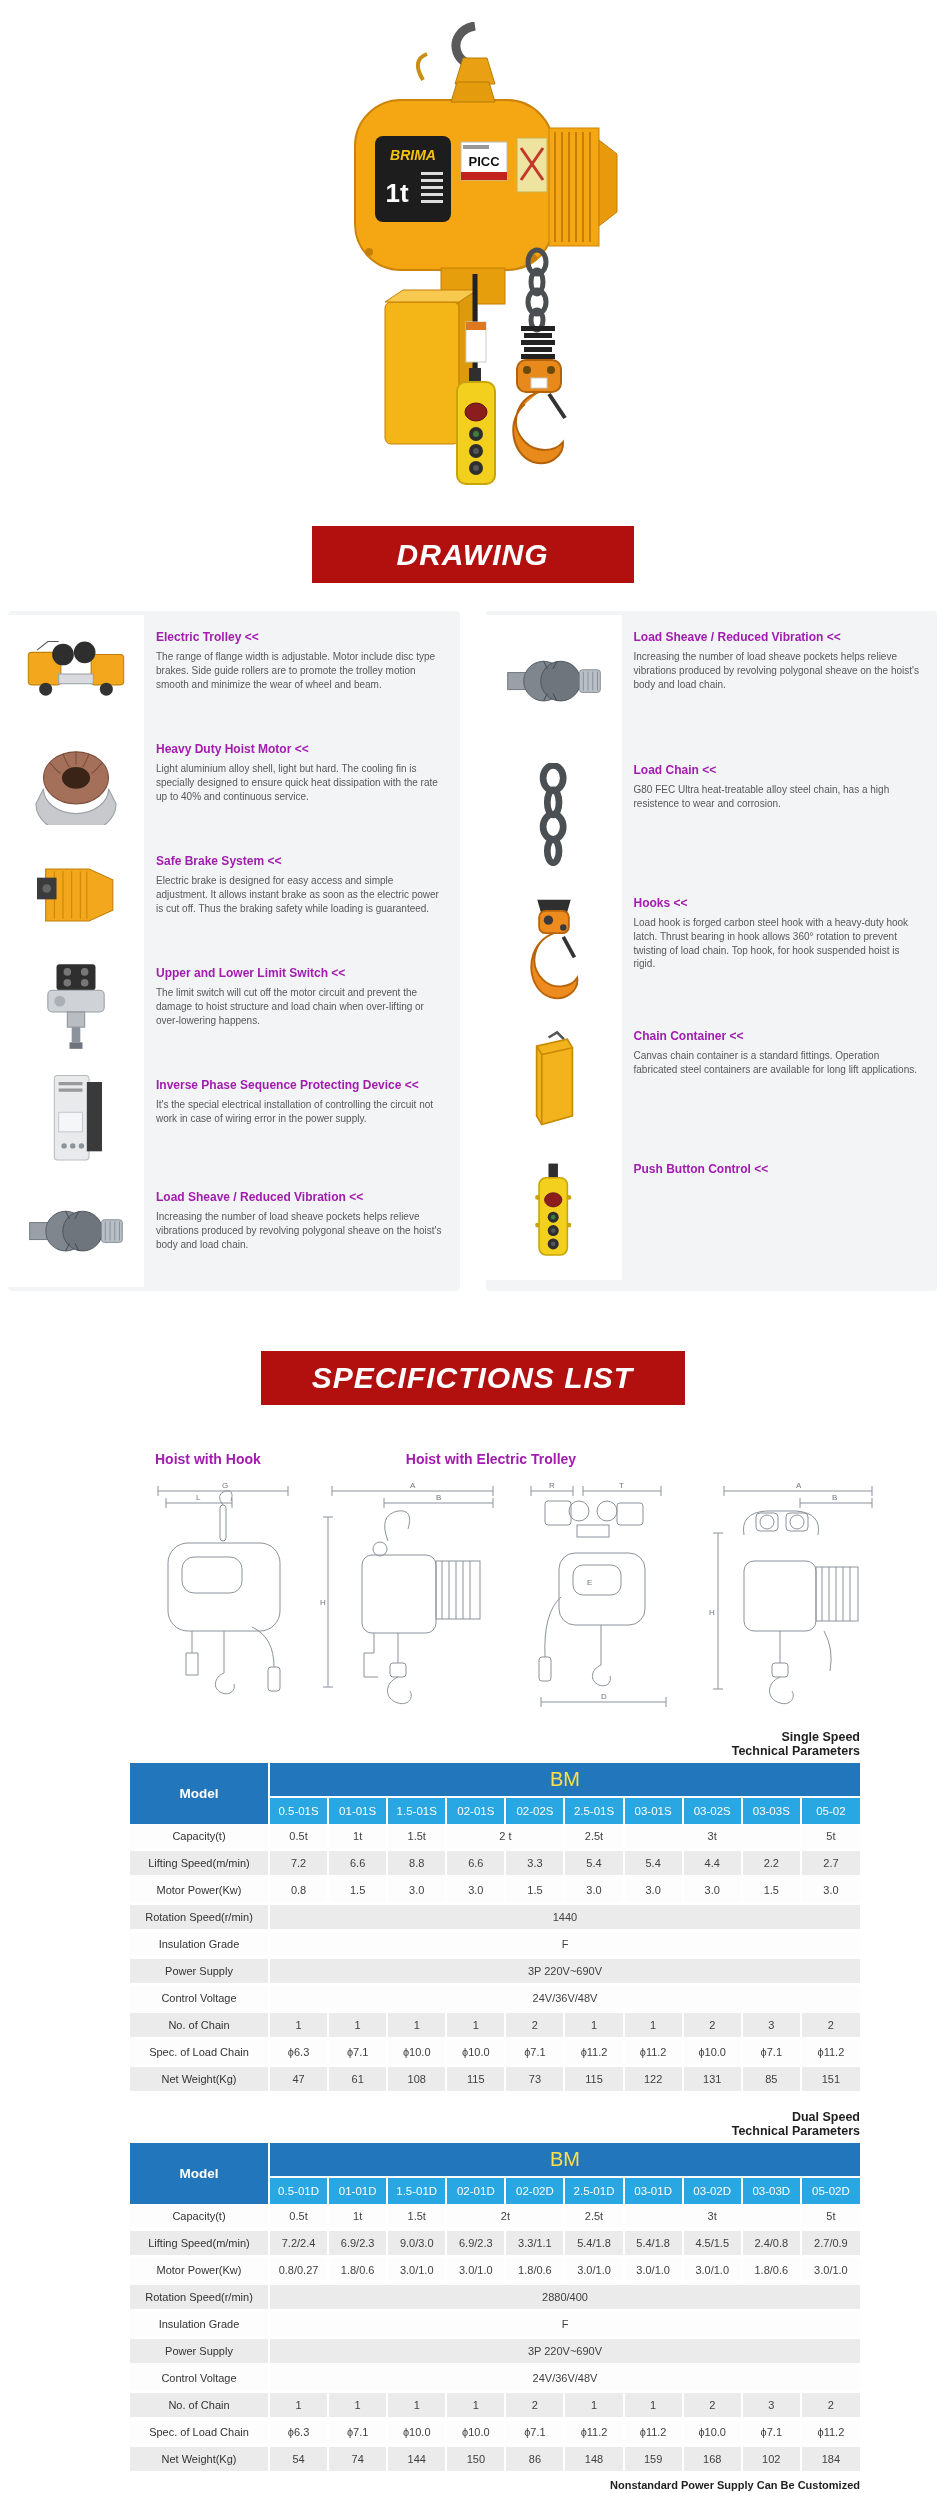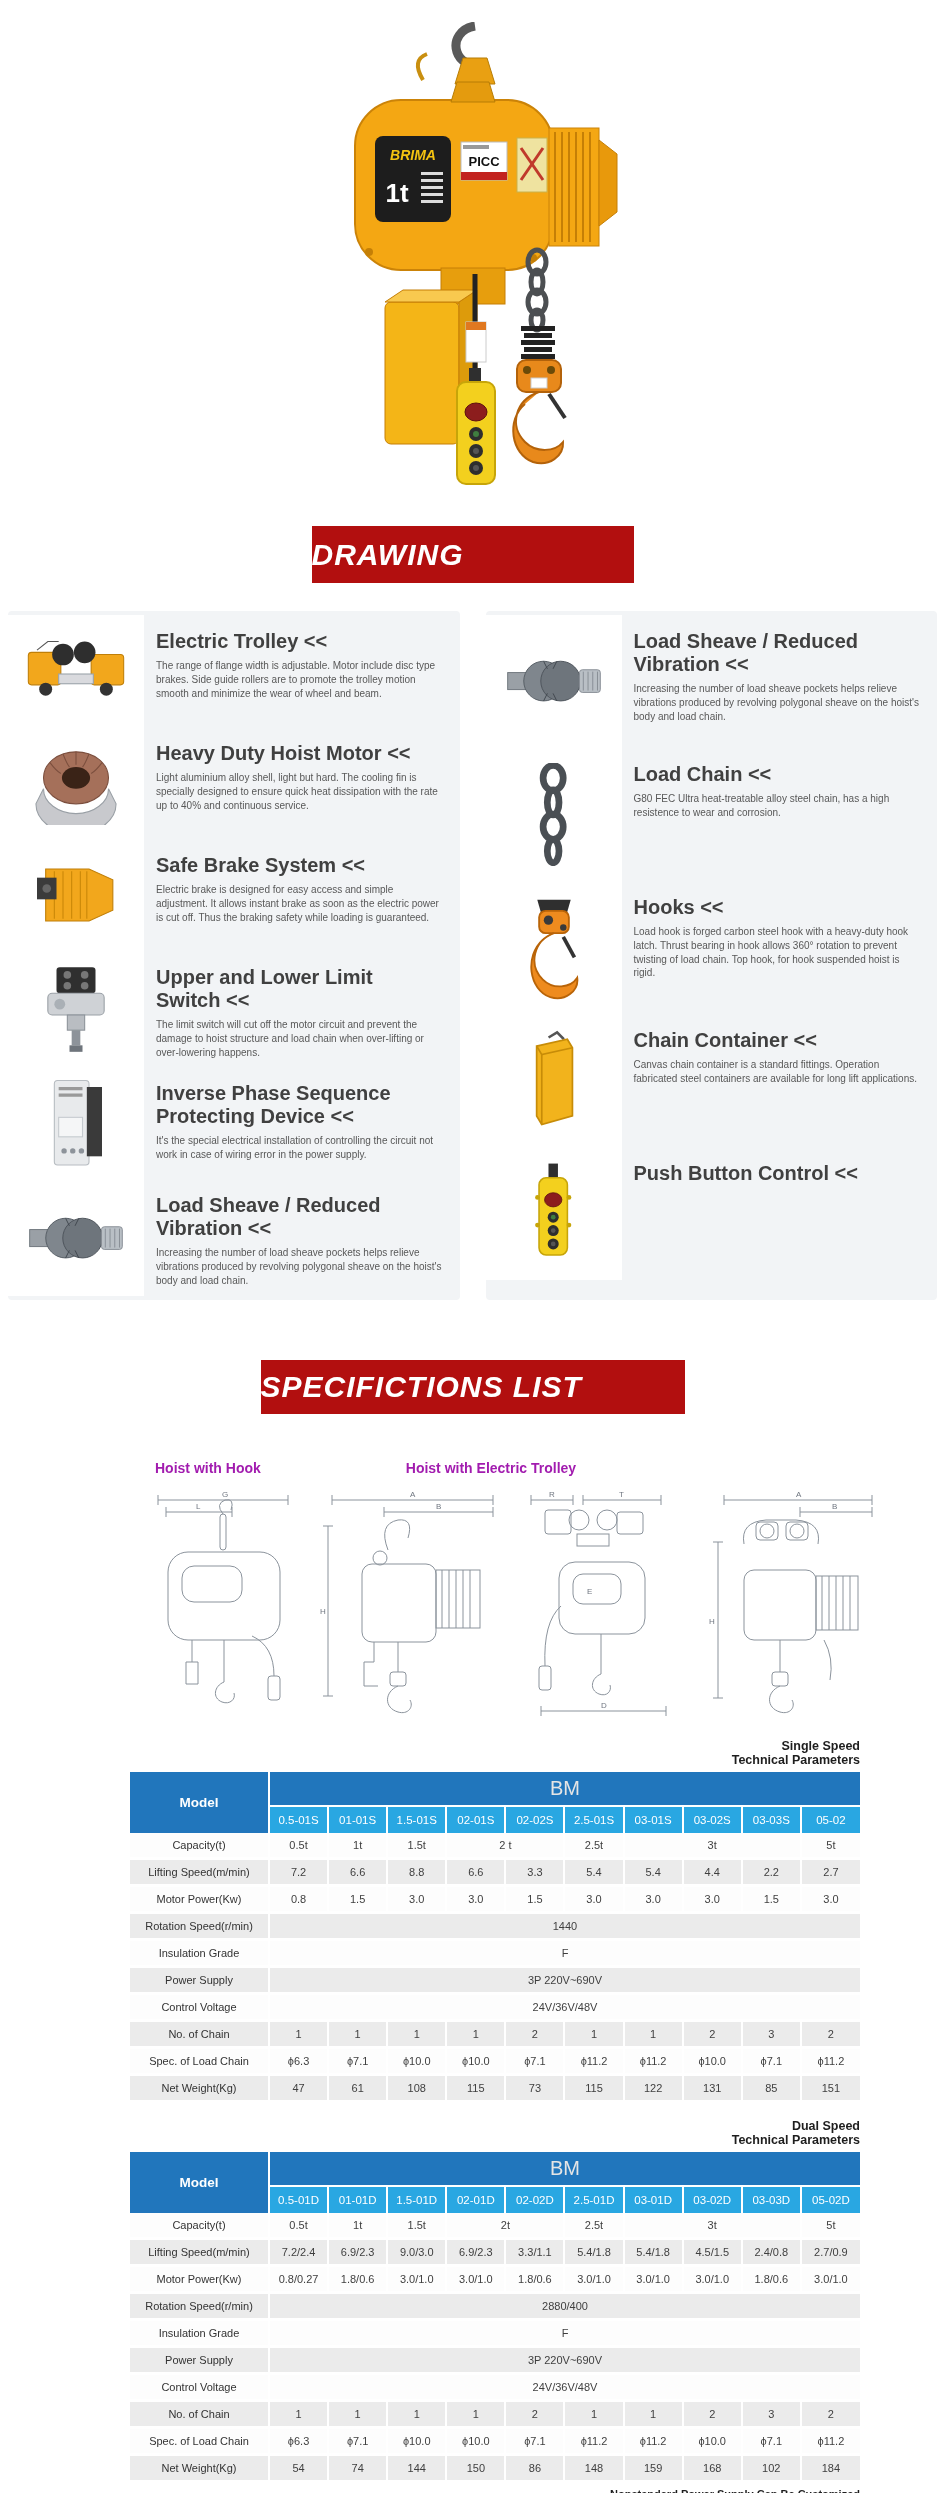--- a/index.html
+++ b/index.html
@@ -4,34 +4,34 @@
 <style>
   html,body{margin:0;padding:0;background:#fff;}
   body{width:945px;font-family:"Liberation Sans","DejaVu Sans",sans-serif;color:#333;}
 
   
   .product-wrap{width:300px;margin:22px auto 0 auto;height:500px;}
 
   
   .banner{background:#b20f0f;color:#fff;font-style:italic;font-weight:bold;
           text-align:center;letter-spacing:1px;margin:15px auto;
-          display:flex;align-items:center;}
+          display:flex;align-items:center;justify-content:center;}
   .banner-drawing{width:322px;height:57px;font-size:30px;margin-top:4px;}
   .banner-specs{width:424px;height:54px;font-size:30px;margin-top:60px;}
 
   
   .features{display:flex;gap:26px;padding:0 8px;margin-top:28px;}
   .feature-col{flex:1;background:#f2f4f6;border-radius:4px;overflow:hidden;padding:4px 0;}
   .feature-item{display:flex;min-height:112px;}
   .col-right .feature-item{min-height:133px;}
   .feature-thumb{width:136px;min-width:136px;background:#fff;display:flex;
                  align-items:center;justify-content:center;padding:6px 0;}
   .feature-thumb svg{max-width:104px;max-height:104px;}
   .feature-text{flex:1;padding:12px 18px 8px 12px;}
-  .feature-title{color:#404040;font-weight:bold;font-size:20px;margin:3px 0 6px 0;cursor:pointer;}
+  .feature-title{color:#a21caf;font-weight:bold;font-size:12px;margin:3px 0 6px 0;cursor:pointer;}
   .feature-desc{font-size:10px;color:#585858;line-height:1.38;max-width:330px;}
 
   
   .drawing-heads{display:flex;margin-top:46px;}
   .drawing-head{color:#a21caf;font-weight:bold;font-size:14px;}
   .dh-1{margin-left:155px;}
   .dh-2{margin-left:145px;}
   .drawings{display:flex;margin-top:10px;margin-left:140px;gap:18px;}
   .tdraw{stroke:#8b939c;}
   .tdraw text{font-size:8px;fill:#6f7680;stroke:none;font-family:"Liberation Sans",sans-serif;}
@@ -39,21 +39,21 @@
   
   .spec-section{margin-left:128px;width:732px;}
   .spec-section.first{margin-top:18px;}
   .spec-section.second{margin-top:16px;}
   .spec-head{display:flex;justify-content:space-between;align-items:flex-end;
              font-weight:bold;font-size:12.5px;color:#1e1e1e;margin-bottom:5px;flex-direction:column;}
   table.spec-table{border-collapse:collapse;width:732px;table-layout:fixed;
                    font-size:11px;color:#3f3f3f;}
   .spec-table th,.spec-table td{border-left:2px solid #fff;text-align:center;padding:0 1px;}
   .spec-table thead th.model-h{background:#2176bc;color:#fff;font-size:13.5px;font-weight:bold;}
-  .spec-table thead th.series-h{background:#2176bc;color:#e5e5e5;font-size:20px;
+  .spec-table thead th.series-h{background:#2176bc;color:#fde047;font-size:20px;
                                 font-weight:normal;height:33px;}
   .spec-table thead th.code-h{background:#29a7e2;color:#fff;font-weight:normal;
                               font-size:11.5px;height:26px;border-top:2px solid #fff;}
   .spec-table tbody th,.spec-table tbody td{height:24px;border-bottom:3px solid #fff;}
   .spec-table tbody th{font-weight:normal;font-size:11px;color:#333;}
   .spec-table tbody tr:nth-child(odd){background:#fdfdfd;}
   .spec-table tbody tr:nth-child(even){background:#ebebeb;}
   .footnote{text-align:right;font-weight:bold;font-size:11px;color:#1e1e1e;margin-top:5px;}
   .bottom-pad{height:55px;}
 </style>

